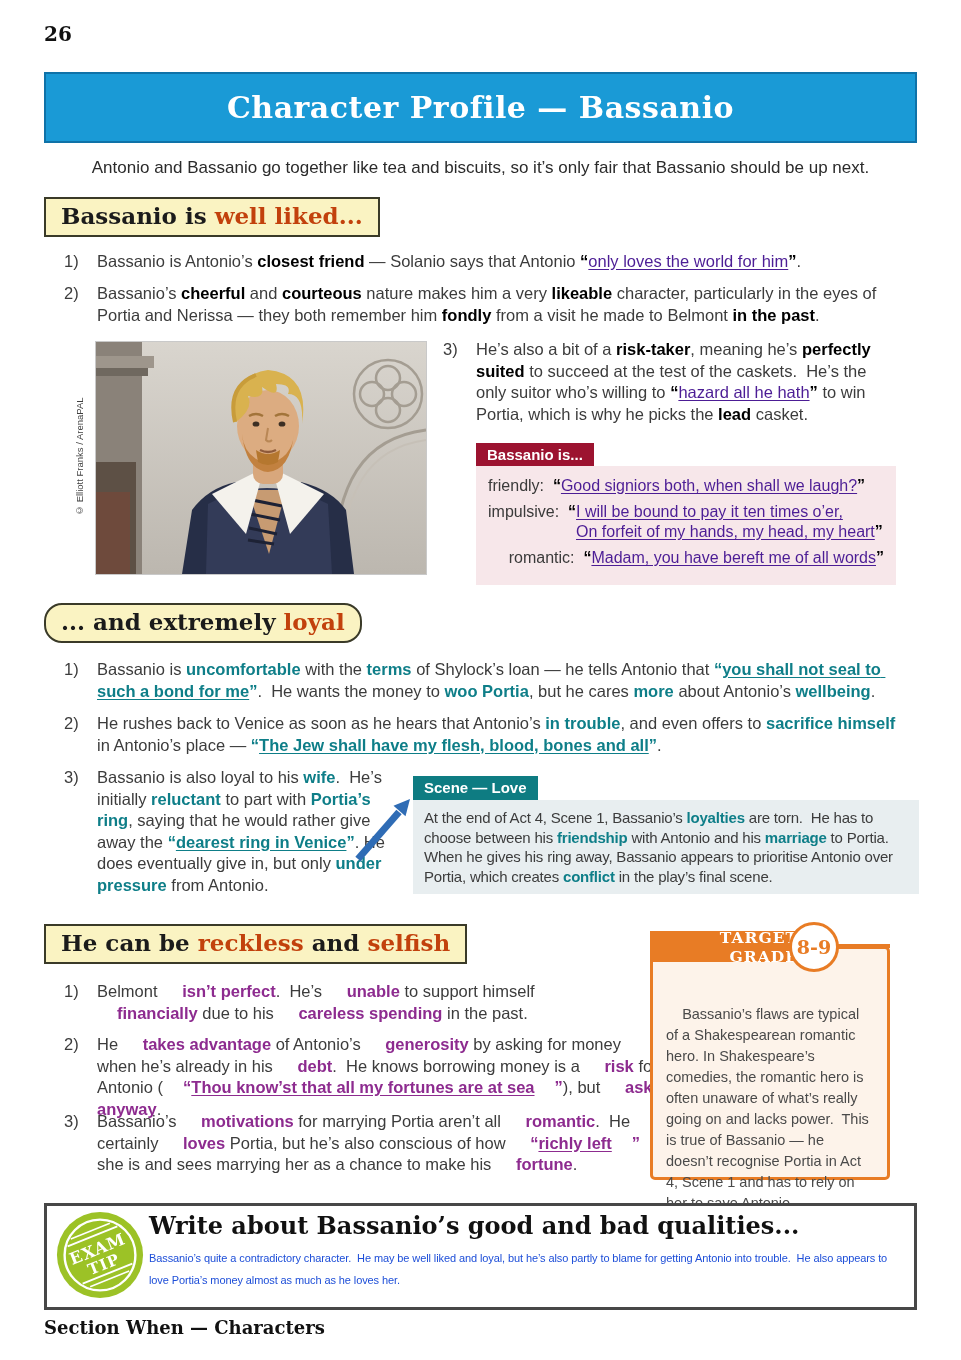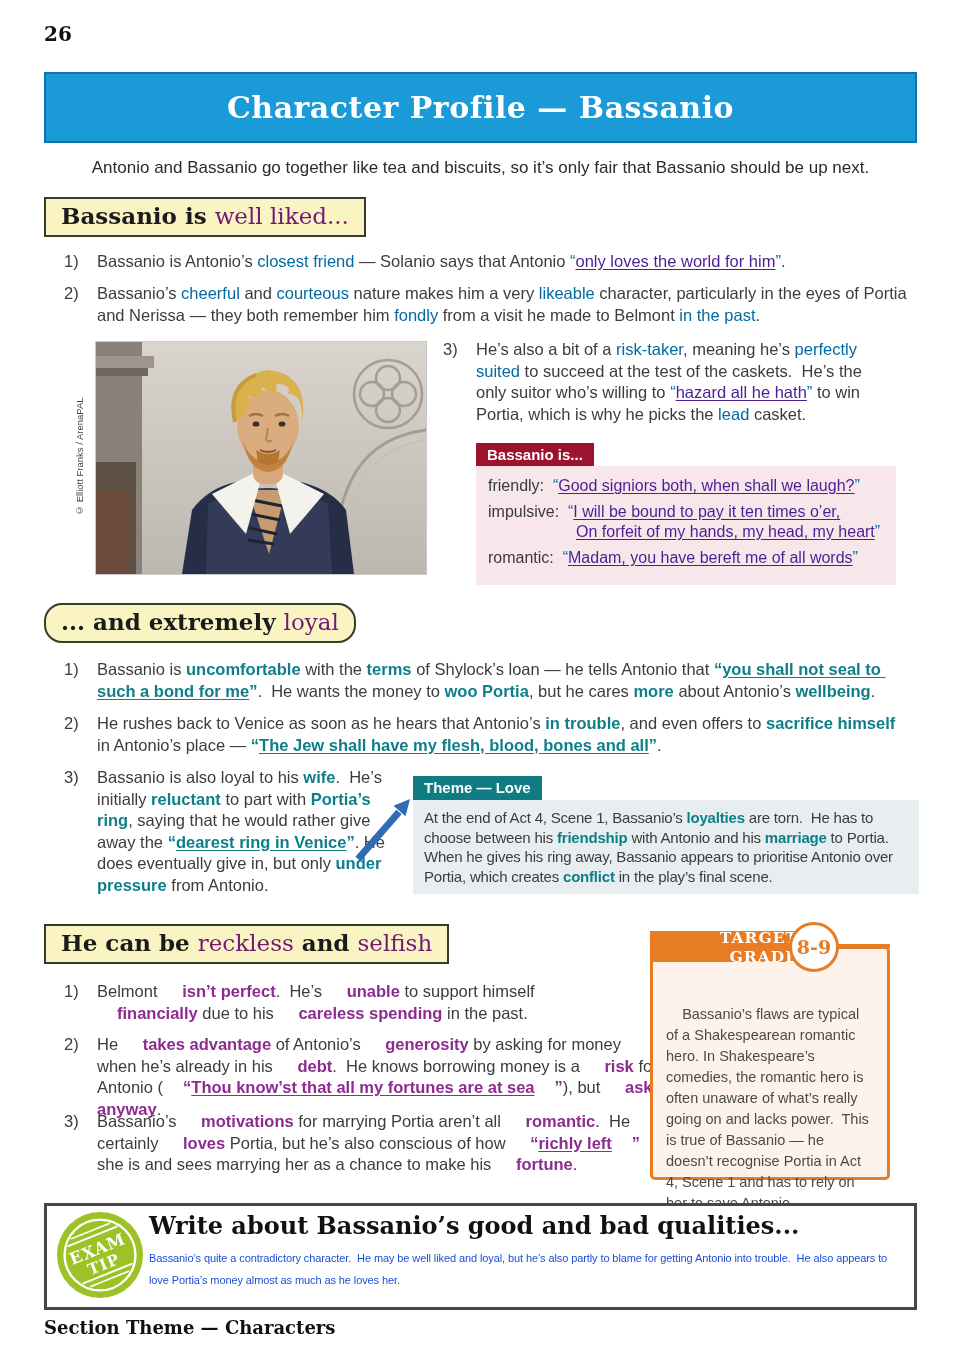--- a/index.html
+++ b/index.html
@@ -10,37 +10,37 @@
   .pagenum{font-size:20px;color:#111;}
   .titlebar{background:#1a9ad6;border:2px solid #0f72a8;display:flex;align-items:center;justify-content:center;}
   .titlebar .t{color:#fff;font-size:30px;letter-spacing:.5px;}
   .intro{font-size:17px;color:#2b2b2b;text-align:center;white-space:pre-wrap;}
   .headbox{background:#faf3c2;border:2px solid #3a3a28;padding:3px 15px 6px;font-size:23px;display:inline-block;white-space:nowrap;}
   .item{display:flex;gap:9px;font-size:16.5px;line-height:21.5px;}
   .item .num{flex:none;width:24px;color:#3c3c3c;}
   .rich{white-space:pre-wrap;}
   .s-n{color:#3c3c3c;}
   .s-bk{font-weight:bold;color:#1b1b1b;}
-  .s-red{font-weight:normal;color:#701a75;}
-  .s-b1{font-weight:normal;color:#0369a1;}
+  .s-red{font-weight:bold;color:#c2410c;}
+  .s-b1{font-weight:bold;color:#000000;}
   .s-q1{font-weight:normal;color:#4c1d95;text-decoration:underline;text-underline-offset:2px;}
   .s-b2{font-weight:bold;color:#0e7e88;}
   .s-q2{font-weight:bold;color:#0e7e88;text-decoration:underline;text-underline-offset:2px;}
   .s-b3{font-weight:bold;color:#8d2b8f;padding-left:20px;}
   .s-q3{font-weight:bold;color:#8d2b8f;text-decoration:underline;text-underline-offset:2px;}
   .s-lbl{color:#3a3a3a;}
   .photo{border:1px solid #c9c9c9;background:#cfcbc4;}
   .credit{writing-mode:vertical-rl;transform:rotate(180deg);font-size:9.5px;color:#3f3f3f;
           height:232px;display:flex;align-items:center;justify-content:center;}
   .tagline{color:#fff;font-size:15px;font-weight:bold;padding:3px 11px 4px;display:inline-block;}
   .tag-maroon{background:#9c1330;}
   .tag-teal{background:#0e7c82;}
   .pinkbox{background:#f7e7ea;padding:10px 12px;font-size:16px;line-height:20px;}
   .qrow{margin-bottom:6px;}
-  .qrow:last-child{margin-bottom:7px;}
+  .qrow:last-child{margin-bottom:7px;text-align:right;}
   .qline2{padding-left:88px;}
   .themebody{background:#e8eef0;padding:8px 11px;font-size:15px;line-height:19.5px;letter-spacing:-.2px;}
   .tgbox{background:#fdf3ea;border:3px solid #e87c25;border-radius:5px;
          padding:34px 13px 10px;font-size:14.5px;line-height:21px;color:#4a4a4a;white-space:pre-wrap;}
   .tgribbon{background:#e87c25;color:#fff;display:flex;align-items:center;justify-content:center;
             font-size:15.5px;letter-spacing:1px;}
   .tgcircle{background:#fff;border:3px solid #e87c25;border-radius:50%;color:#e87c25;
             display:flex;align-items:center;justify-content:center;font-size:19px;}
   .tgline{background:#e87c25;}
   .exambox{border:3px solid #474747;background:#fff;}
@@ -157,21 +157,21 @@
   <div class="abs item" style="left:64px;top:767px;width:340px;">
     <span class="num">3)</span>
     <span class="rich"><span class="s-n">Bassanio is also loyal to his </span><span class="s-b2">wife</span><span class="s-n">.  He’s initially </span><span class="s-b2">reluctant</span><span class="s-n"> to part with </span><span class="s-b2">Portia’s ring</span><span class="s-n">, saying that he would rather give away the </span><span class="s-b2">“</span><span class="s-q2">dearest ring in Venice</span><span class="s-b2">”</span><span class="s-n">. He does eventually give in, but only </span><span class="s-b2">under pressure</span><span class="s-n"> from Antonio.</span></span>
   </div>
 
   <svg class="abs" style="left:352px;top:793px;" width="62" height="72" viewBox="0 0 62 72">
     <path d="M6 66 L47 19" stroke="#2f6cb5" stroke-width="7" fill="none"></path>
     <polygon points="58,6 53.5,23.3 41.5,12.7" fill="#2f6cb5"></polygon>
   </svg>
 
-  <div class="abs tagline tag-teal" style="left:413px;top:776px;">Theme — Love</div>
+  <div class="abs tagline tag-teal" style="left:413px;top:776px;">Scene — Love</div>
   <div class="abs themebody" style="left:413px;top:800px;width:484px;">
     <span class="rich"><span class="s-n">At the end of Act 4, Scene 1, Bassanio’s </span><span class="s-b2">loyalties</span><span class="s-n"> are torn.  He has to choose between his </span><span class="s-b2">friendship</span><span class="s-n"> with Antonio and his </span><span class="s-b2">marriage</span><span class="s-n"> to Portia.  When he gives his ring away, Bassanio appears to prioritise Antonio over Portia, which creates </span><span class="s-b2">conflict</span><span class="s-n"> in the play’s final scene.</span></span>
   </div>
 
   <div class="abs slab headbox" style="left:44px;top:924px;">
     <span class="rich"><span class="s-bk">He can be </span><span class="s-red">reckless</span><span class="s-bk"> and </span><span class="s-red">selfish</span></span>
   </div>
 
   <div class="abs item" style="left:64px;top:981px;width:520px;">
     <span class="num">1)</span>
@@ -202,15 +202,15 @@
       <path d="M24 19 L68 19" stroke="#fff" stroke-width="1.6"></path>
       <path d="M18 67 L74 67" stroke="#fff" stroke-width="2"></path>
       <path d="M24 73 L68 73" stroke="#fff" stroke-width="1.6"></path>
       <text x="46" y="45" fill="#fff" font-family="DejaVu Serif,serif" font-weight="bold" font-size="17" text-anchor="middle" letter-spacing="1">EXAM</text>
       <text x="46" y="62" fill="#fff" font-family="DejaVu Serif,serif" font-weight="bold" font-size="16" text-anchor="middle" letter-spacing="1">TIP</text>
     </g>
   </svg>
   <div class="abs slab examtitle" style="left:149px;top:1211px;">Write about Bassanio’s good and bad qualities...</div>
   <div class="abs exambody" style="left:149px;top:1248px;width:760px;">Bassanio’s quite a contradictory character.  He may be well liked and loyal, but he’s also partly to blame for getting Antonio into trouble.  He also appears to love Portia’s money almost as much as he loves her.</div>
 
-  <div class="abs slab footer" style="left:44px;top:1317px;">Section Theme — Characters</div>
+  <div class="abs slab footer" style="left:44px;top:1317px;">Section When — Characters</div>
 
 </div>
 
 </body></html>

